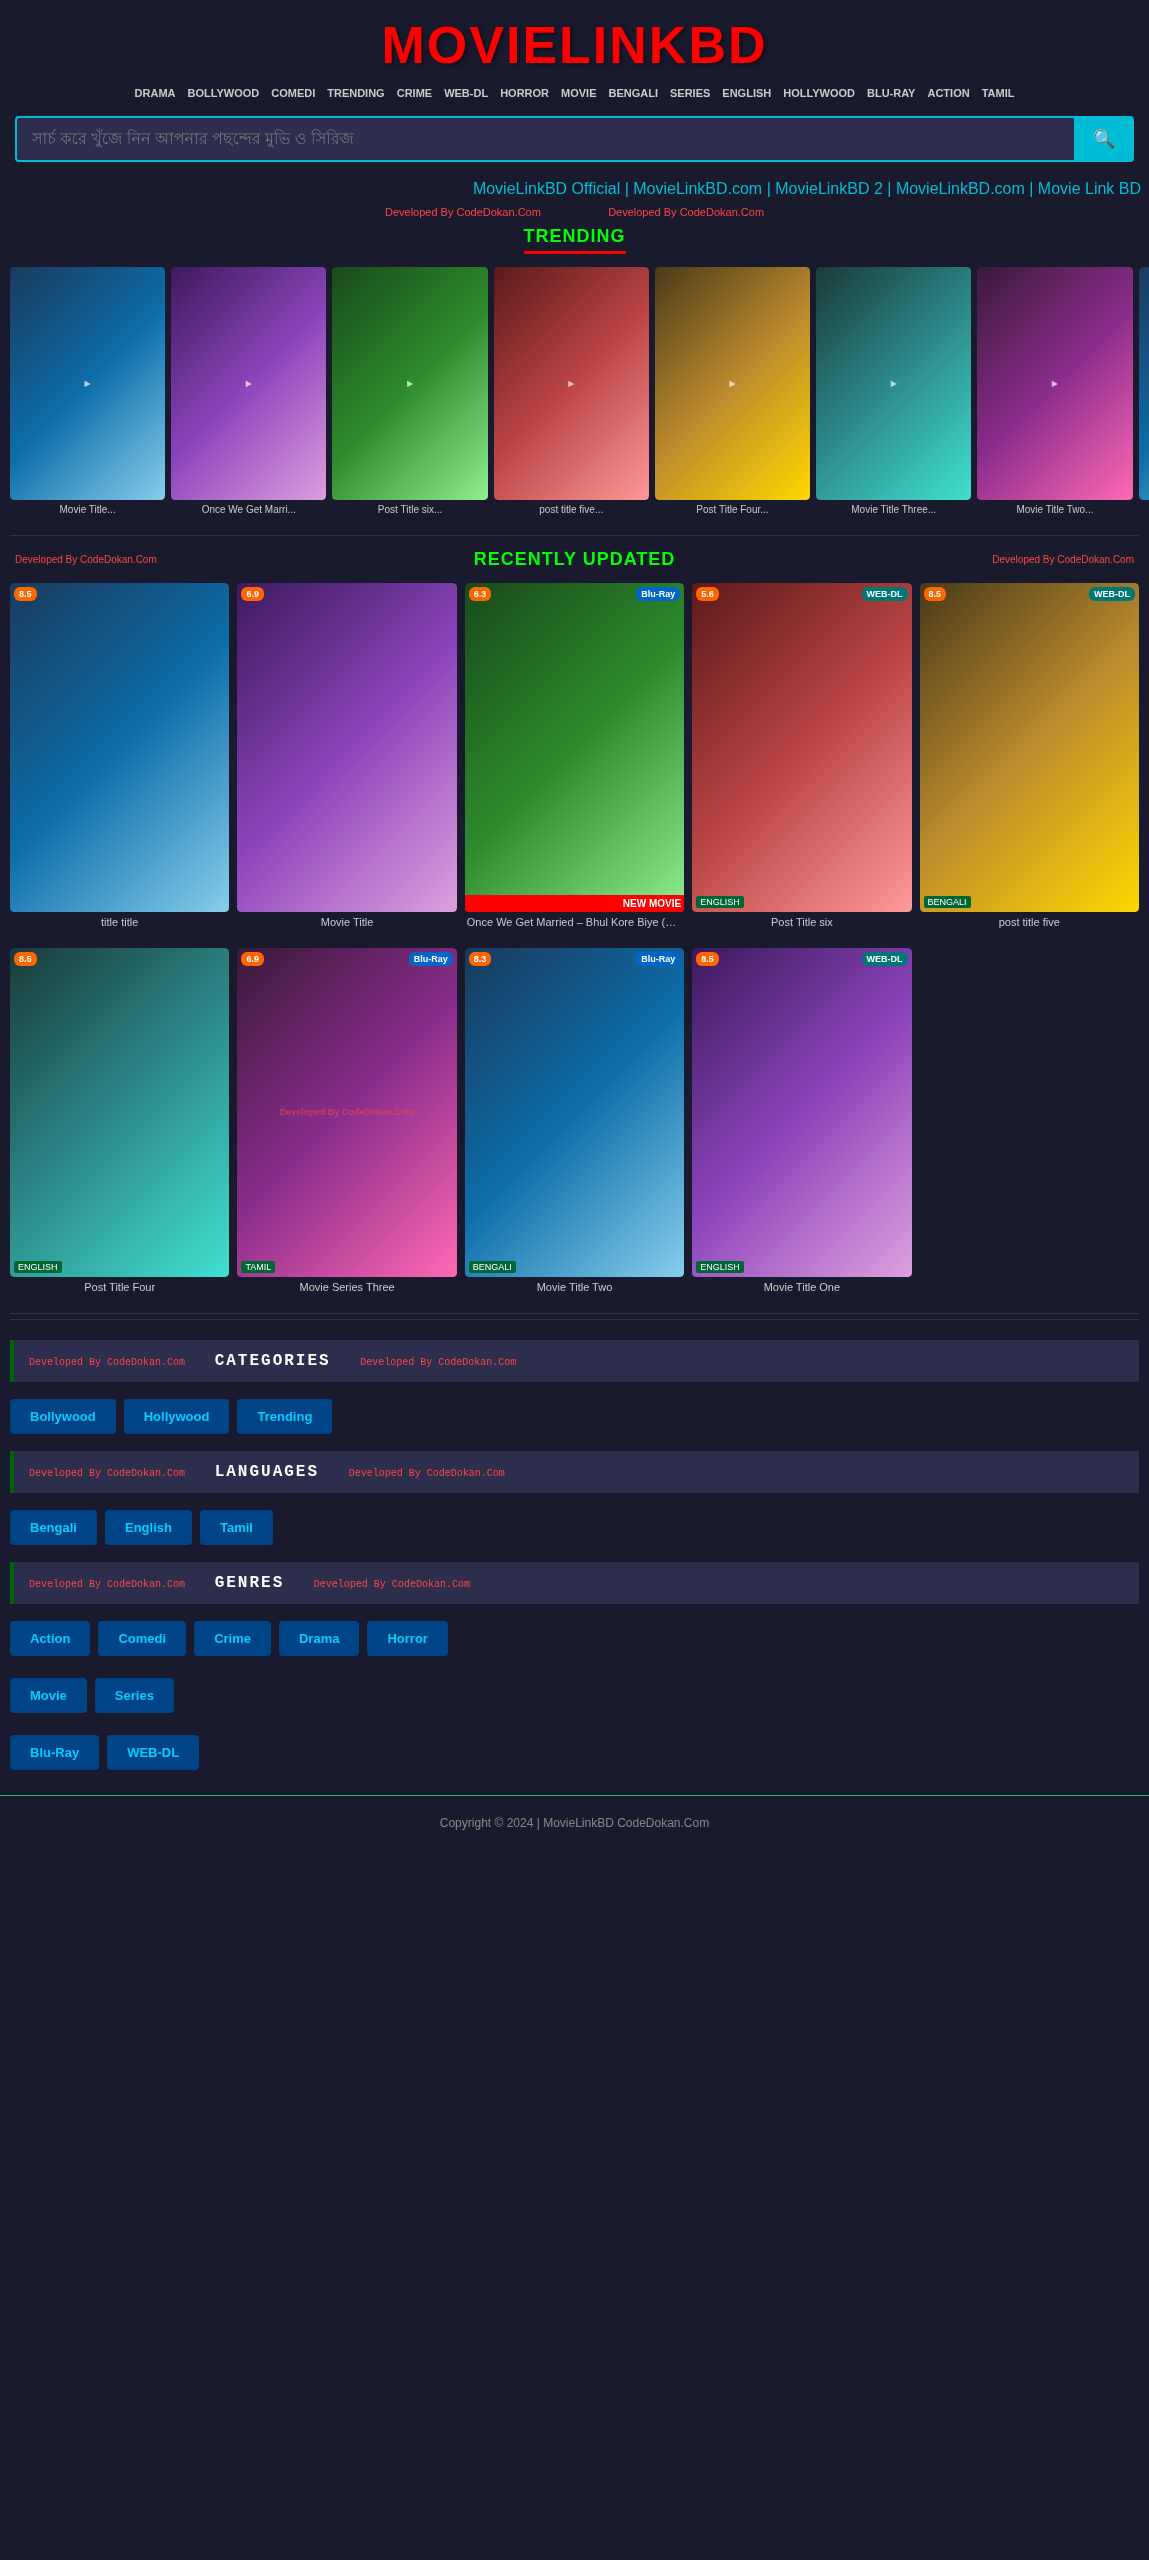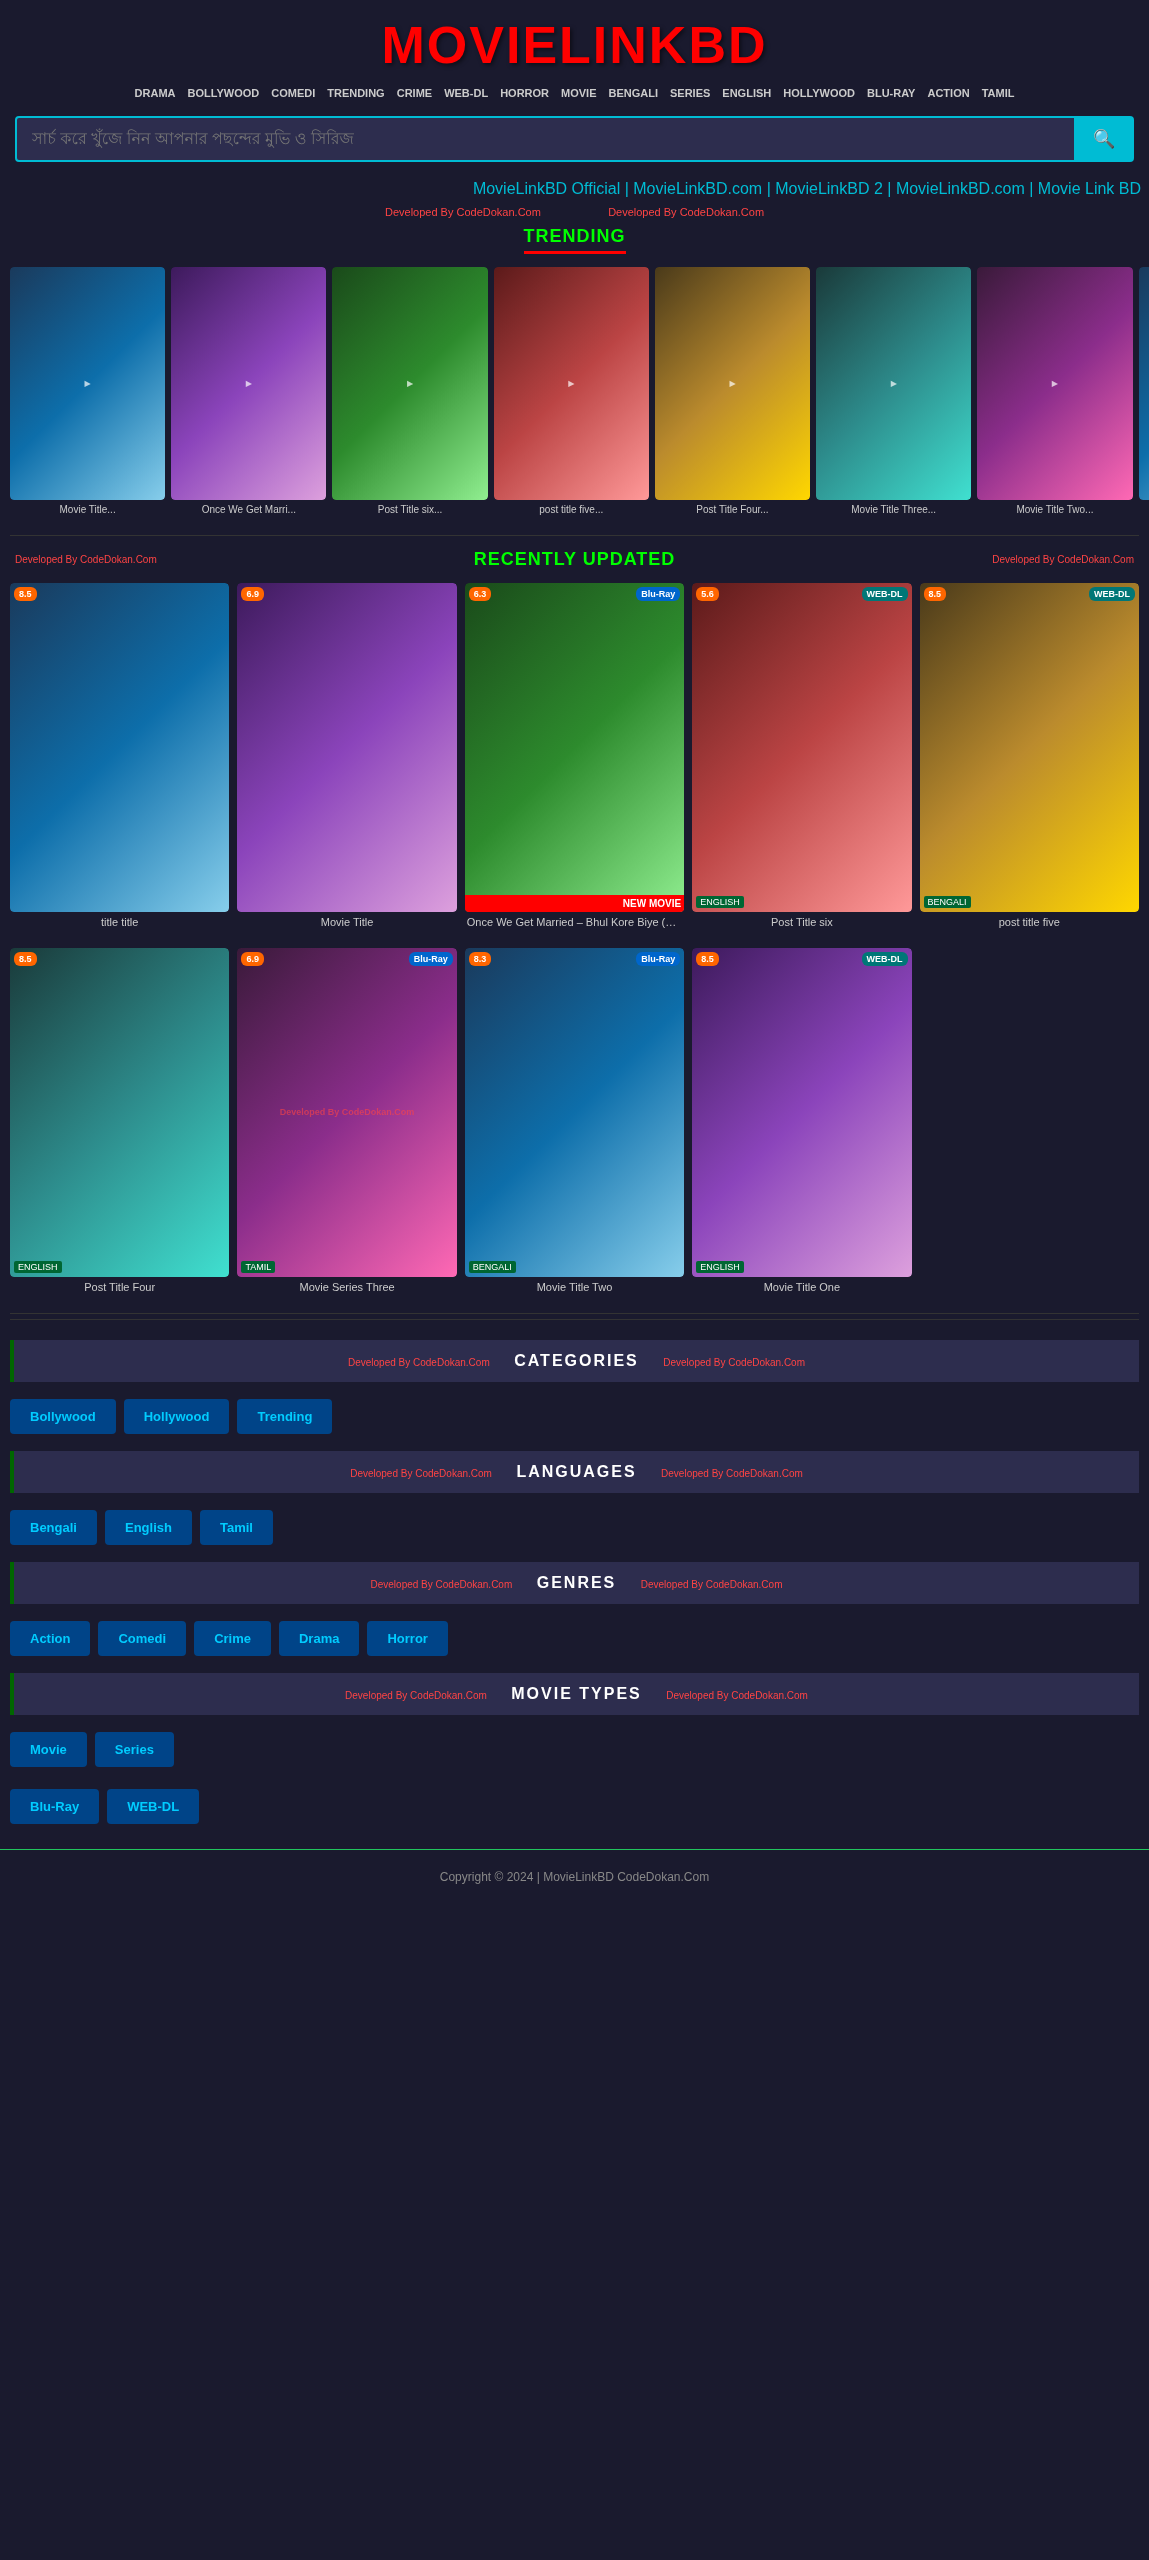--- a/index.html
+++ b/index.html
@@ -235,22 +235,23 @@
 
     
     .categories-section {
       margin: 20px 10px;
     }
     .cat-header {
       background-color: #2d2d4e;
       border-left: 4px solid #006600;
       padding: 12px 15px;
       margin-bottom: 12px;
-      text-align: center;
+      text-align: left;
       position: relative;
+      font-family: Liberation Mono, monospace;
     }
     .cat-title {
       color: #ffffff;
       font-size: 16px;
       font-weight: bold;
       letter-spacing: 2px;
     }
     .btn-group {
       display: flex;
       flex-wrap: wrap;
@@ -541,25 +542,20 @@
     <span style="color:#ff4444;font-size:10px;">Developed By CodeDokan.Com</span>
   </div>
   <div class="btn-group" id="genres-buttons">
       <button class="cat-btn">Action</button>
       <button class="cat-btn">Comedi</button>
       <button class="cat-btn">Crime</button>
       <button class="cat-btn">Drama</button>
       <button class="cat-btn">Horror</button>
     </div>
 
-  <div class="cat-header">
-    <span style="color:#ff4444;font-size:10px;">Developed By CodeDokan.Com</span>
-    <span class="cat-title" style="margin:0 20px;">MOVIE TYPES</span>
-    <span style="color:#ff4444;font-size:10px;">Developed By CodeDokan.Com</span>
-  </div>
   <div class="btn-group" id="movie-types-buttons">
       <button class="cat-btn">Movie</button>
       <button class="cat-btn">Series</button>
     </div>
 
   <div class="btn-group" id="quality-buttons">
       <button class="cat-btn">Blu-Ray</button>
       <button class="cat-btn">WEB-DL</button>
     </div>
 

